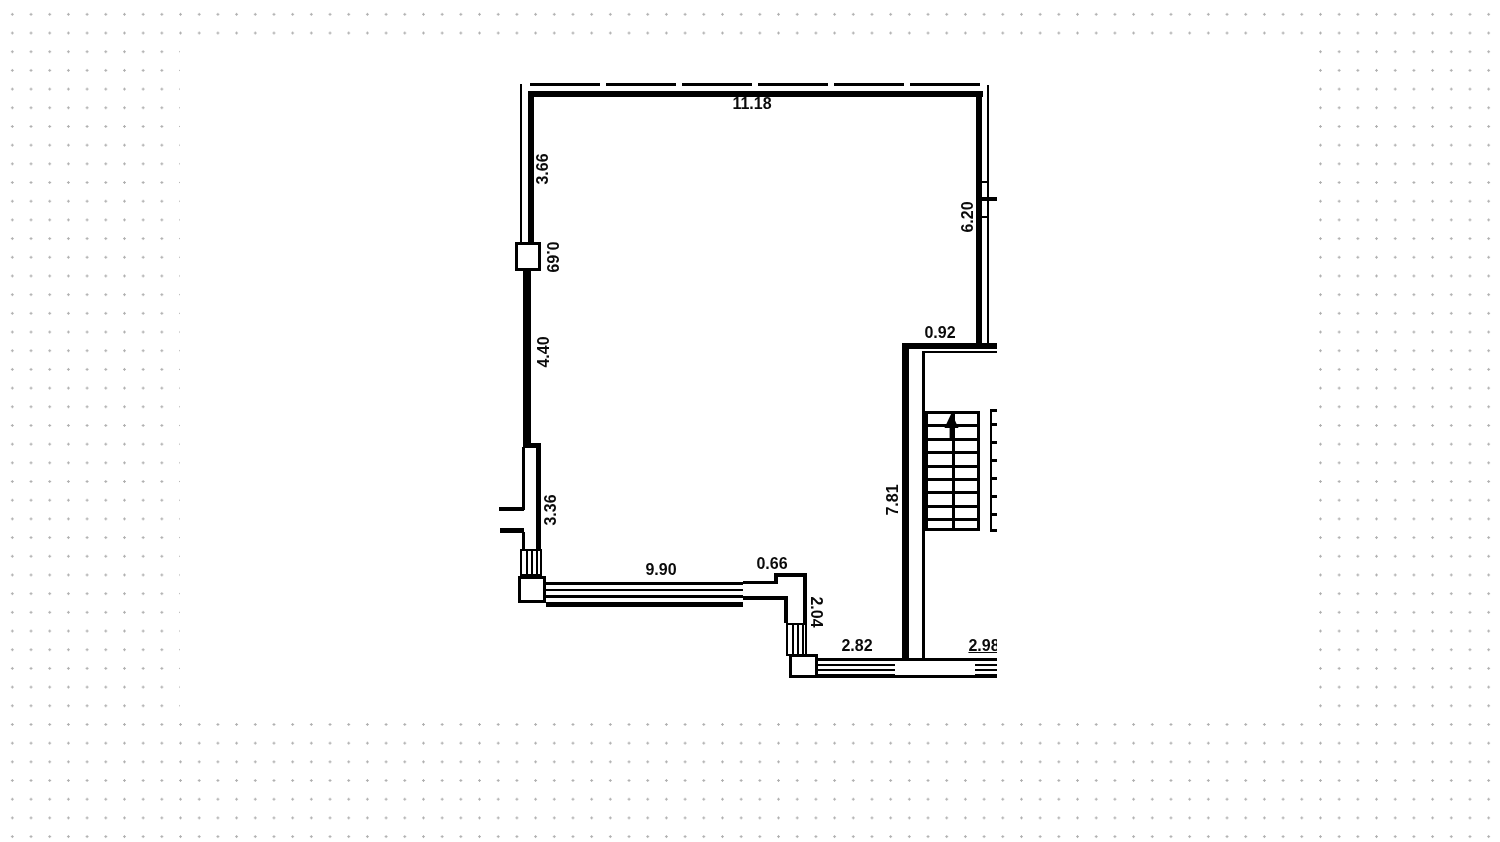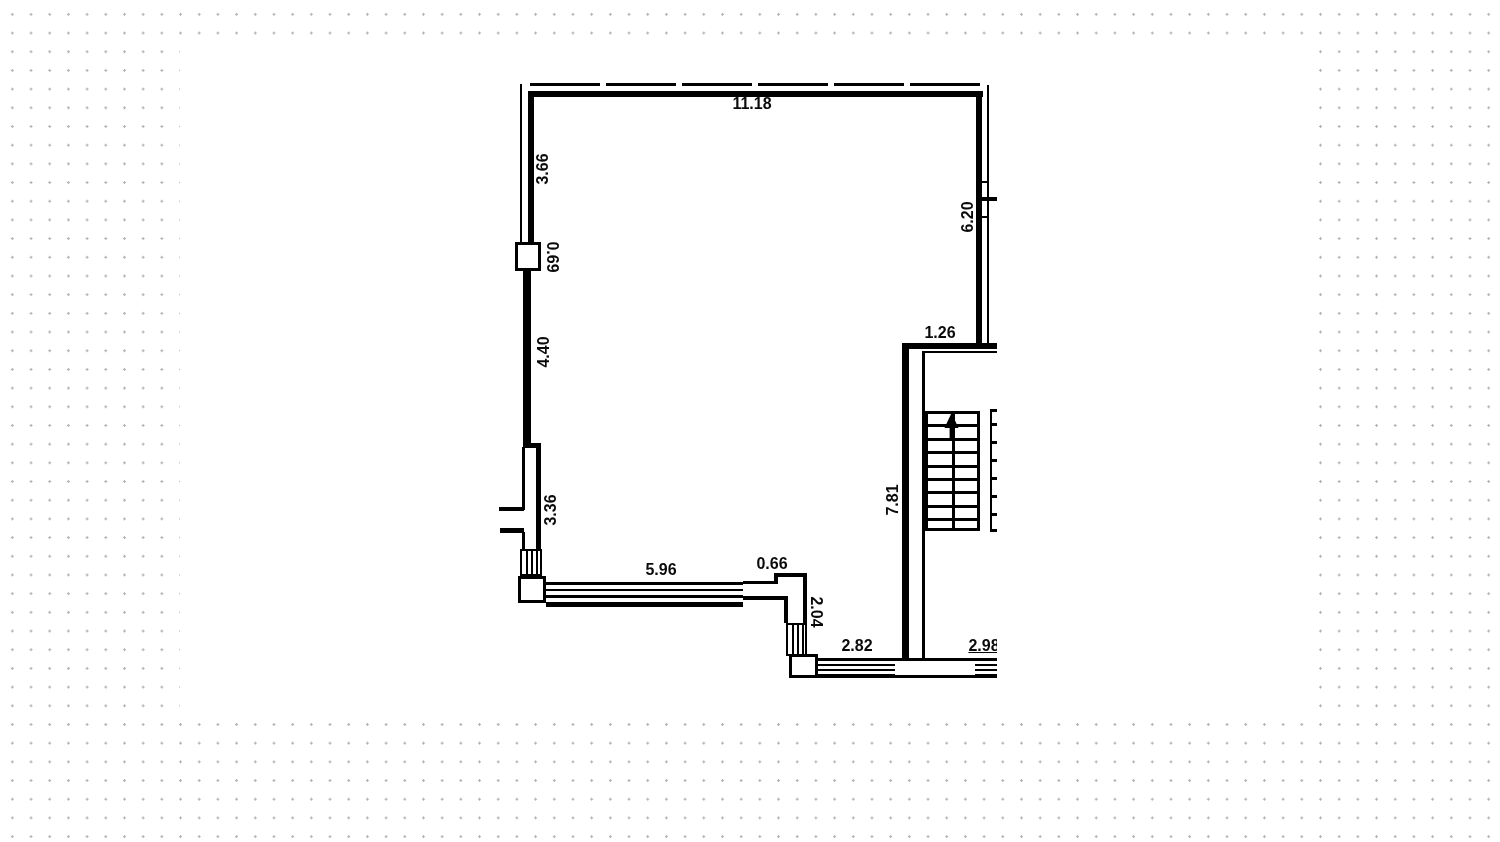--- a/index.html
+++ b/index.html
@@ -123,21 +123,21 @@
   <div class="w" style="left:989.5px;top:495px;width:8px;height:2.5px;"></div>
   <div class="w" style="left:989.5px;top:513px;width:8px;height:2.5px;"></div>
   <div class="w" style="left:989.5px;top:529px;width:9px;height:3px;"></div>
 
   <span class="dim" style="left:752px;top:104px;">11.18</span>
   <span class="dim rccw" style="left:543px;top:169px;">3.66</span>
   <span class="dim rcw" style="left:552px;top:257px;">0.69</span>
   <span class="dim rccw" style="left:544px;top:352px;">4.40</span>
   <span class="dim rccw" style="left:551px;top:510px;">3.36</span>
   <span class="dim rccw" style="left:968px;top:217px;">6.20</span>
-  <span class="dim" style="left:940px;top:333px;">1.26</span>
+  <span class="dim" style="left:940px;top:333px;">0.92</span>
   <span class="dim rccw" style="left:893px;top:500px;">7.81</span>
-  <span class="dim" style="left:661px;top:570px;">5.96</span>
+  <span class="dim" style="left:661px;top:570px;">9.90</span>
   <span class="dim" style="left:772px;top:564px;">0.66</span>
   <span class="dim rcw" style="left:816px;top:612px;">2.04</span>
   <span class="dim" style="left:857px;top:646px;">2.82</span>
   <span class="dim" style="left:984px;top:646px;text-decoration:underline;">2.98</span>
 
 </div>
 
 </body></html>

